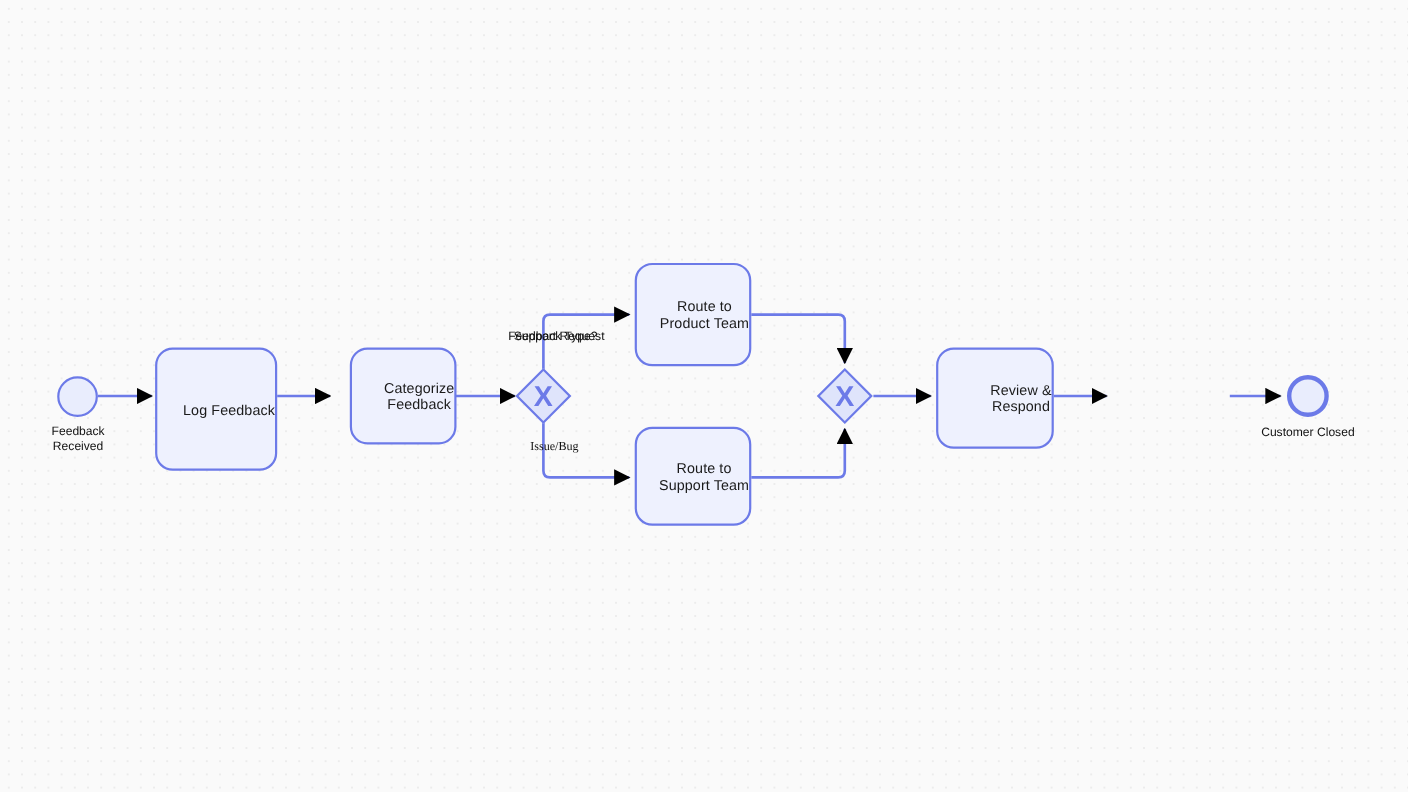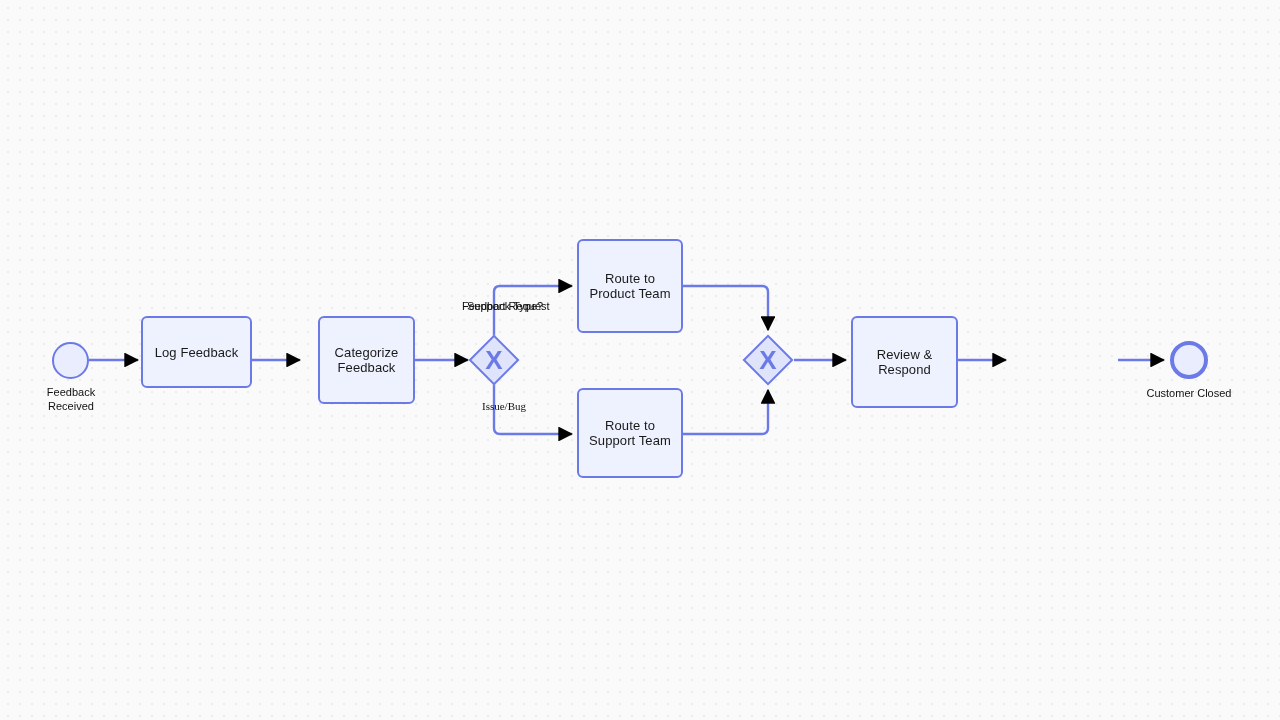--- a/index.html
+++ b/index.html
@@ -32,24 +32,24 @@
     height: 720px;
     overflow: visible;
   }
   .node {
     position: absolute;
     box-sizing: border-box;
   }
   .task {
     background: #eef1fe;
     border: 2px solid #6c7ae8;
-    border-radius: 6px;
+    border-radius: 16px;
     display: flex;
     align-items: center;
-    justify-content: center;
+    justify-content: flex-end;
     text-align: center;
     color: #1a1a1a;
     font-size: 13px;
     line-height: 15px;
     letter-spacing: 0.1px;
     white-space: pre-line;
   }
   .event {
     border-radius: 50%;
     background: #e9edfd;
@@ -140,21 +140,21 @@
       <path d="M 958 360 L 1006 360" marker-end="url(#arrow)"></path>
 
       <path d="M 1118 360 L 1164 360" marker-end="url(#arrow)"></path>
     </g>
   </svg>
 
   <div class="node event start" style="left:52px; top:342px; width:37px; height:37px;"></div>
   <div class="event-label" style="left:21px; top:385px; width:100px;">Feedback
 Received</div>
 
-  <div class="node task" style="left:141px; top:316px; width:111px; height:72px;">
+  <div class="node task" style="left:141px; top:316px; width:111px; height:112px;">
     <span>Log Feedback</span>
   </div>
 
   <div class="node task" style="left:318px; top:316px; width:97px; height:88px;">
     <span>Categorize
 Feedback</span>
   </div>
 
   <div class="node task" style="left:577px; top:239px; width:106px; height:94px;">
     <span>Route to

